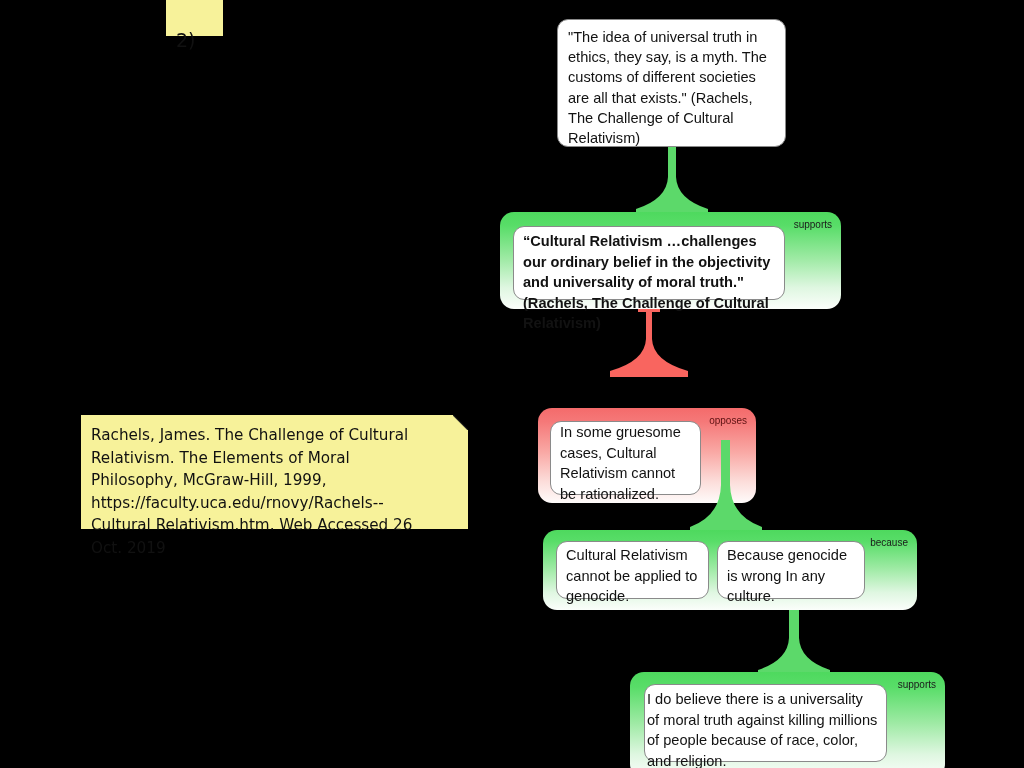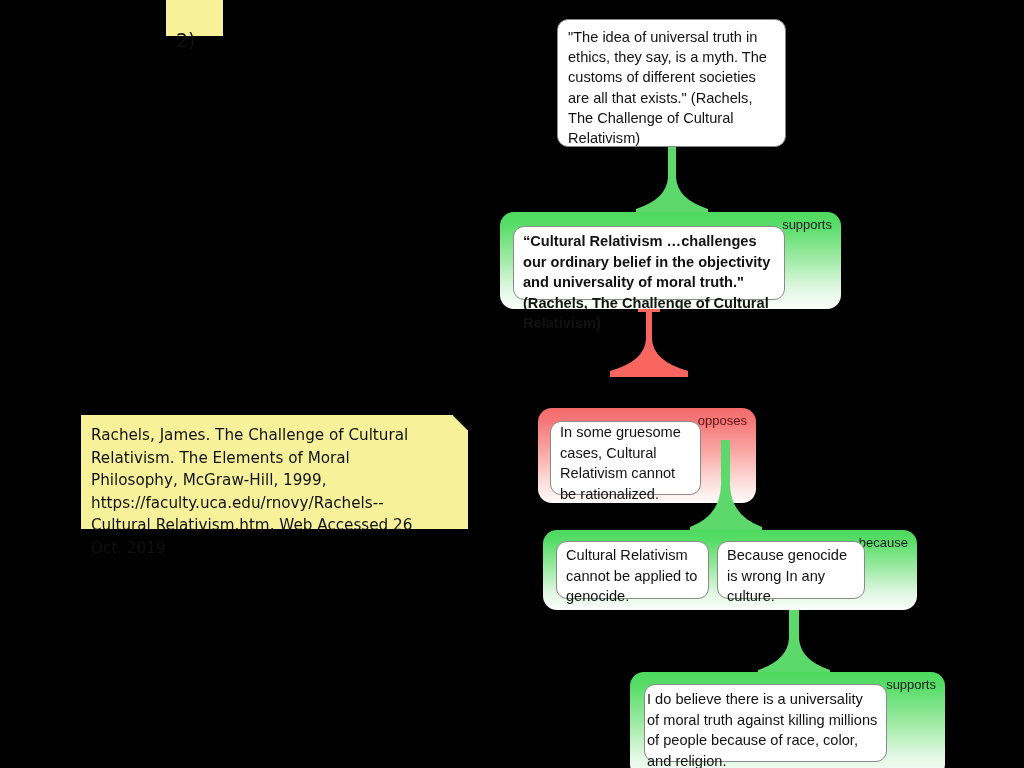--- a/index.html
+++ b/index.html
@@ -32,21 +32,21 @@
     background: linear-gradient(to bottom, #4ed95e 0%, #58dd68 14%, #9eeaa4 48%, #dff7e1 78%, #fbfefb 100%);
   }
   .node.red {
     background: linear-gradient(to bottom, #f46b6b 0%, #f57878 14%, #f9a8a4 46%, #fcdedb 78%, #fefbfa 100%);
     margin-top: 33px;
   }
   .node-label {
     position: absolute;
     top: 6px;
     right: 9px;
-    font-size: 13px;
+    font-size: 10px;
     line-height: 13px;
     color: #1b1b1b;
     font-family: "Liberation Sans", sans-serif;
     white-space: nowrap;
   }
   .node-label.opposes {
     color: #5c1212;
   }
 
   

